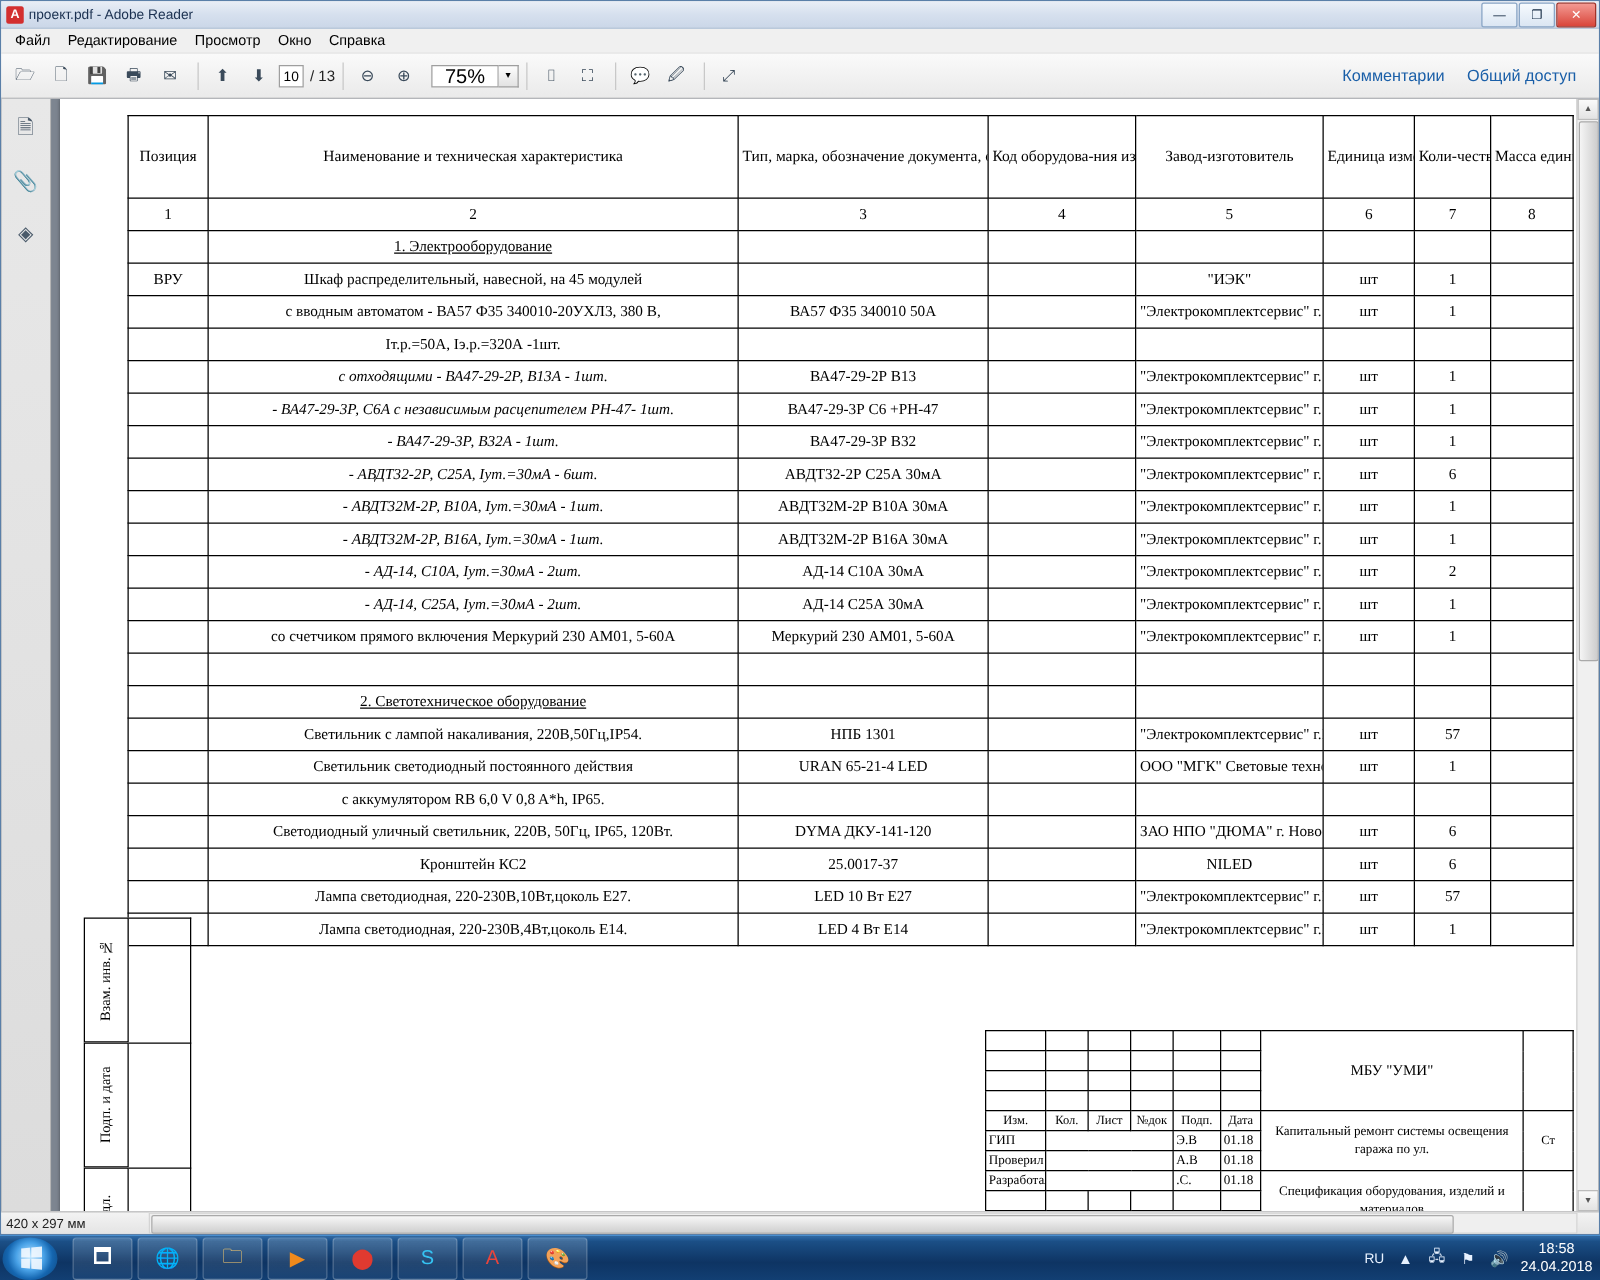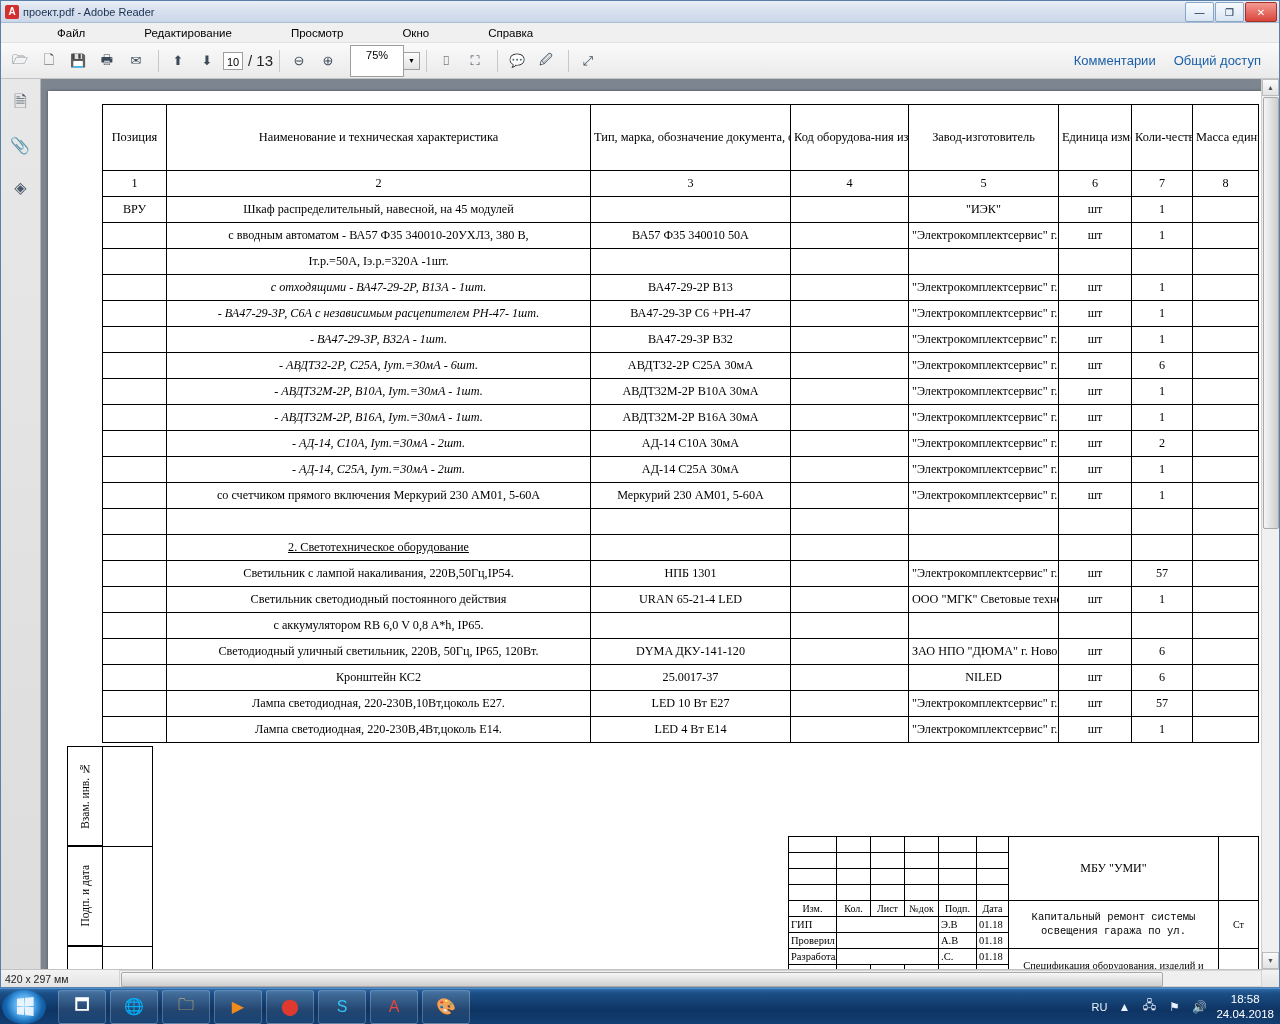--- a/index.html
+++ b/index.html
@@ -91,21 +91,20 @@
     border-bottom: 1px solid #e1e1e1;
     display: flex;
     align-items: center;
     padding-left: 4px;
     box-sizing: border-box;
   }
   .menubar .menu-item {
     font-size: 11.5px;
     color: #000;
     padding: 2px 7px;
-    margin-left: 45px;
   }
 
   .toolbar {
     height: 36px;
     background: linear-gradient(to bottom, #fafafa, #eaeaea);
     border-bottom: 1px solid #c4c4c4;
     display: flex;
     align-items: center;
     padding: 0 6px;
     box-sizing: border-box;
@@ -133,30 +132,30 @@
     width: 20px;
     height: 18px;
     border: 1px solid #9e9e9e;
     background: #fff;
     font-size: 11px;
     text-align: center;
     line-height: 18px;
     box-sizing: border-box;
   }
   .page-total {
-    font-size: 15px;
+    font-size: 12px;
     color: #222;
     margin-left: 5px;
   }
   .zoom-box {
     width: 54px;
-    height: 32px;
+    height: 18px;
     border: 1px solid #9e9e9e;
     background: #fff;
-    font-size: 11px;
+    font-size: 16px;
     text-align: center;
     line-height: 18px;
     box-sizing: border-box;
   }
   .zoom-arrow {
     width: 16px; height: 18px;
     border: 1px solid #9e9e9e;
     border-left: none;
     background: linear-gradient(to bottom, #fdfdfd, #e2e2e2);
     box-sizing: border-box;
@@ -208,21 +207,21 @@
   }
 
   .docwrap {
     flex: 1;
     position: relative;
     overflow: hidden;
     background: #7d8590;
   }
   .page {
     position: absolute;
-    left: 7px; top: 12px;
+    left: 7px; top: 0;
     width: 1217px;
     height: 930px;
     background: #fff;
     box-shadow: 0 0 3px rgba(0,0,0,.4);
     overflow: hidden;
   }
 
   
   table.spec {
     border-collapse: collapse;
@@ -538,20 +537,30 @@
             <td>1</td>
             <td>2</td>
             <td>3</td>
             <td>4</td>
             <td>5</td>
             <td>6</td>
             <td>7</td>
             <td>8</td>
           </tr>
 
+          <tr class="sect">
+            <td></td>
+            <td class="c2 ctr"><span class="u">1. Электрооборудование</span></td>
+            <td></td>
+            <td></td>
+            <td></td>
+            <td></td>
+            <td></td>
+            <td></td>
+          </tr>
 
           <tr>
             <td>ВРУ</td>
             <td class="c2 indent1">Шкаф распределительный, навесной, на 45 модулей</td>
             <td></td>
             <td></td>
             <td class="small2">"ИЭК"</td>
             <td>шт</td>
             <td>1</td>
             <td></td>
@@ -822,21 +831,21 @@
             <td></td>
                 <td></td>
           </tr>
           <tr class="hdr">
             <td>Изм.</td>
             <td>Кол.</td>
             <td>Лист</td>
             <td>№док</td>
             <td>Подп.</td>
             <td>Дата</td>
-            <td rowspan="3" style="font-size:10.5px;white-space:normal;line-height:1.25;font-family:Liberation Mono, monospace;">Капитальный ремонт системы освещения гаража по ул.</td>
+            <td rowspan="3" style="font-size:10.5px;white-space:normal;line-height:1.25;">Капитальный ремонт системы освещения гаража по ул.</td>
             <td rowspan="3" style="font-size:10px;text-align:center;">Ст</td>
           </tr>
           <tr>
             <td>ГИП</td>
             <td colspan="3"></td>
             <td>Э.В</td>
             <td>01.18</td>
           </tr>
           <tr>
             <td>Проверил</td>

